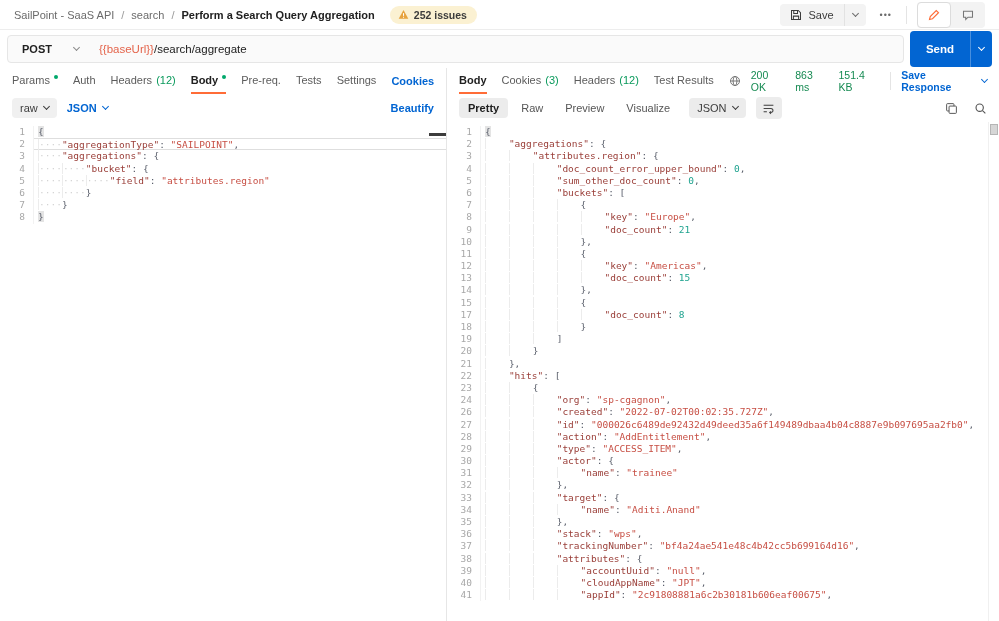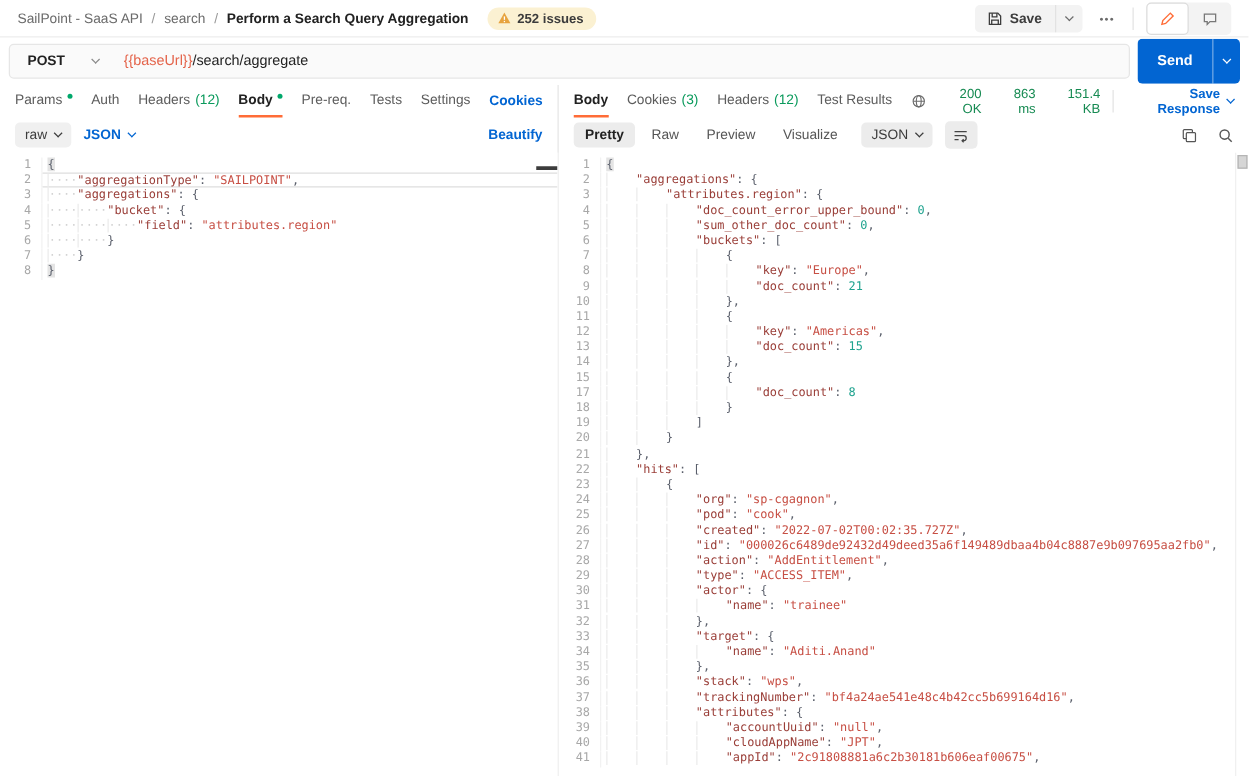--- a/index.html
+++ b/index.html
@@ -17,21 +17,21 @@
   .crumbs { display:flex; align-items:center; gap:7px; font-size:11px; color:#6b6b6b; }
   .crumbs .link { cursor:pointer; }
   .crumbs .sep { color:#9a9a9a; }
   .crumbs .title { color:#212121; font-weight:700; }
   .badge {
     margin-left:8px; background:#fbf1d2; border-radius:10px; padding:3px 10px 3px 8px;
     font-size:10.5px; color:#3c3c3c; font-weight:600; display:flex; align-items:center; gap:5px;
   }
   .topbar-right { margin-left:auto; display:flex; align-items:center; gap:10px; }
   .save-group { display:flex; background:#f3f3f3; border-radius:4px; overflow:hidden; }
-  .save-main { display:flex; align-items:flex-start; gap:6px; padding:5px 10px; font-size:11px; font-weight:700; color:#3c3c3c; cursor:pointer; }
+  .save-main { display:flex; align-items:flex-start; gap:6px; padding:5px 10px; font-size:11px; font-weight:400; color:#3c3c3c; cursor:pointer; }
   .save-chev { display:flex; align-items:center; padding:0 8px; border-left:1px solid #e2e2e2; color:#6b6b6b; cursor:pointer; }
   .more-btn { color:#6b6b6b; font-size:9px; letter-spacing:1px; padding:4px 4px; cursor:pointer; }
   .vdiv { width:1px; height:18px; background:#e4e4e4; }
   .seg { display:flex; background:#f3f3f3; border-radius:4px; align-items:stretch; }
   .seg-btn { display:flex; align-items:center; justify-content:center; width:34px; height:26px; color:#777; cursor:pointer; }
   .seg-btn.on { background:#fff; border:1px solid #dcdcdc; border-radius:4px; color:#ff6c37; }
   
   .urlrow { height:38px; flex:0 0 38px; display:flex; align-items:center; gap:6px; padding:0 7px; }
   .urlbox {
     flex:1; height:28px; background:#fafafa; border:1px solid #e6e6e6; border-radius:4px;
@@ -42,21 +42,21 @@
   .urltext { font-size:11.5px; color:#212121; padding-left:8px; }
   .urlvar { color:#e4644b; }
   .send-group { display:flex; height:36px; border-radius:4px; overflow:hidden; }
   .send-main { background:#0265d2; color:#fff; font-size:11.5px; font-weight:700; padding:0 16px; display:flex; align-items:center; cursor:pointer; }
   .send-chev { background:#0265d2; color:#fff; width:22px; display:flex; align-items:center; justify-content:center; border-left:1px solid rgba(255,255,255,.28); cursor:pointer; }
   
   .panes { flex:1; display:flex; min-height:0; }
   .pane { display:flex; flex-direction:column; min-width:0; position:relative; }
   .pane.left { width:447px; flex:0 0 447px; border-right:1px solid #e6e6e6; }
   .pane.right { flex:1; }
-  .tabsrow { height:26px; flex:0 0 26px; display:flex; align-items:center; padding:0 12px; gap:15px; font-size:11px; color:#5c5c5c;text-align:right; }
+  .tabsrow { height:26px; flex:0 0 26px; display:flex; align-items:center; padding:0 12px; gap:15px; font-size:11px; color:#5c5c5c; }
   .tab { height:26px; display:flex; align-items:center; gap:4px; border-bottom:2px solid transparent; cursor:pointer; white-space:nowrap; }
   .tab.active { color:#212121; font-weight:600; border-bottom-color:#ff6c37; }
   .tab .count { color:#0a9a5c; }
   .tab .dot { width:4px; height:4px; border-radius:50%; background:#00a86b; margin-top:-6px; }
   .cookies-link { margin-left:auto; color:#0265d2; font-weight:600; font-size:11px; cursor:pointer; }
   .subrow { height:28px; flex:0 0 28px; display:flex; align-items:center; padding:0 12px; gap:10px; font-size:11px; color:#555; }
   .pill { background:#f0f0f0; border-radius:4px; padding:4px 8px; display:flex; align-items:center; gap:6px; color:#3c3c3c; cursor:pointer; }
   .blue-dd { color:#0265d2; font-weight:600; display:flex; align-items:center; gap:6px; cursor:pointer; }
   .beautify { margin-left:auto; color:#0265d2; font-weight:600; cursor:pointer; }
   .status-cluster { margin-left:auto; display:flex; align-items:center; gap:10px; font-size:10.5px; }
@@ -313,21 +313,20 @@
           <div class="cl"><span class="ln">14</span><span class="code"><span class="ind">    </span><span class="ind">    </span><span class="ind">    </span><span class="ind">    </span><span class="tk-p">},</span></span></div>
           <div class="cl"><span class="ln">15</span><span class="code"><span class="ind">    </span><span class="ind">    </span><span class="ind">    </span><span class="ind">    </span><span class="tk-p">{</span></span></div>
           <div class="cl"><span class="ln">17</span><span class="code"><span class="ind">    </span><span class="ind">    </span><span class="ind">    </span><span class="ind">    </span><span class="ind">    </span><span class="tk-k">"doc_count"</span><span class="tk-p">: </span><span class="tk-n">8</span></span></div>
           <div class="cl"><span class="ln">18</span><span class="code"><span class="ind">    </span><span class="ind">    </span><span class="ind">    </span><span class="ind">    </span><span class="tk-p">}</span></span></div>
           <div class="cl"><span class="ln">19</span><span class="code"><span class="ind">    </span><span class="ind">    </span><span class="ind">    </span><span class="tk-p">]</span></span></div>
           <div class="cl"><span class="ln">20</span><span class="code"><span class="ind">    </span><span class="ind">    </span><span class="tk-p">}</span></span></div>
           <div class="cl"><span class="ln">21</span><span class="code"><span class="ind">    </span><span class="tk-p">},</span></span></div>
           <div class="cl"><span class="ln">22</span><span class="code"><span class="ind">    </span><span class="tk-k">"hits"</span><span class="tk-p">: [</span></span></div>
           <div class="cl"><span class="ln">23</span><span class="code"><span class="ind">    </span><span class="ind">    </span><span class="tk-p">{</span></span></div>
           <div class="cl"><span class="ln">24</span><span class="code"><span class="ind">    </span><span class="ind">    </span><span class="ind">    </span><span class="tk-k">"org"</span><span class="tk-p">: </span><span class="tk-s">"sp-cgagnon"</span><span class="tk-p">,</span></span></div>
-          <div class="cl"><span class="ln">25</span><span class="code"><span class="ind">    </span><span class="ind">    </span><span class="ind">    </span><span class="tk-k">"pod"</span><span class="tk-p">: </span><span class="tk-s">"cook"</span><span class="tk-p">,</span></span></div>
           <div class="cl"><span class="ln">26</span><span class="code"><span class="ind">    </span><span class="ind">    </span><span class="ind">    </span><span class="tk-k">"created"</span><span class="tk-p">: </span><span class="tk-s">"2022-07-02T00:02:35.727Z"</span><span class="tk-p">,</span></span></div>
           <div class="cl"><span class="ln">27</span><span class="code"><span class="ind">    </span><span class="ind">    </span><span class="ind">    </span><span class="tk-k">"id"</span><span class="tk-p">: </span><span class="tk-s">"000026c6489de92432d49deed35a6f149489dbaa4b04c8887e9b097695aa2fb0"</span><span class="tk-p">,</span></span></div>
           <div class="cl"><span class="ln">28</span><span class="code"><span class="ind">    </span><span class="ind">    </span><span class="ind">    </span><span class="tk-k">"action"</span><span class="tk-p">: </span><span class="tk-s">"AddEntitlement"</span><span class="tk-p">,</span></span></div>
           <div class="cl"><span class="ln">29</span><span class="code"><span class="ind">    </span><span class="ind">    </span><span class="ind">    </span><span class="tk-k">"type"</span><span class="tk-p">: </span><span class="tk-s">"ACCESS_ITEM"</span><span class="tk-p">,</span></span></div>
           <div class="cl"><span class="ln">30</span><span class="code"><span class="ind">    </span><span class="ind">    </span><span class="ind">    </span><span class="tk-k">"actor"</span><span class="tk-p">: {</span></span></div>
           <div class="cl"><span class="ln">31</span><span class="code"><span class="ind">    </span><span class="ind">    </span><span class="ind">    </span><span class="ind">    </span><span class="tk-k">"name"</span><span class="tk-p">: </span><span class="tk-s">"trainee"</span></span></div>
           <div class="cl"><span class="ln">32</span><span class="code"><span class="ind">    </span><span class="ind">    </span><span class="ind">    </span><span class="tk-p">},</span></span></div>
           <div class="cl"><span class="ln">33</span><span class="code"><span class="ind">    </span><span class="ind">    </span><span class="ind">    </span><span class="tk-k">"target"</span><span class="tk-p">: {</span></span></div>
           <div class="cl"><span class="ln">34</span><span class="code"><span class="ind">    </span><span class="ind">    </span><span class="ind">    </span><span class="ind">    </span><span class="tk-k">"name"</span><span class="tk-p">: </span><span class="tk-s">"Aditi.Anand"</span></span></div>
           <div class="cl"><span class="ln">35</span><span class="code"><span class="ind">    </span><span class="ind">    </span><span class="ind">    </span><span class="tk-p">},</span></span></div>

